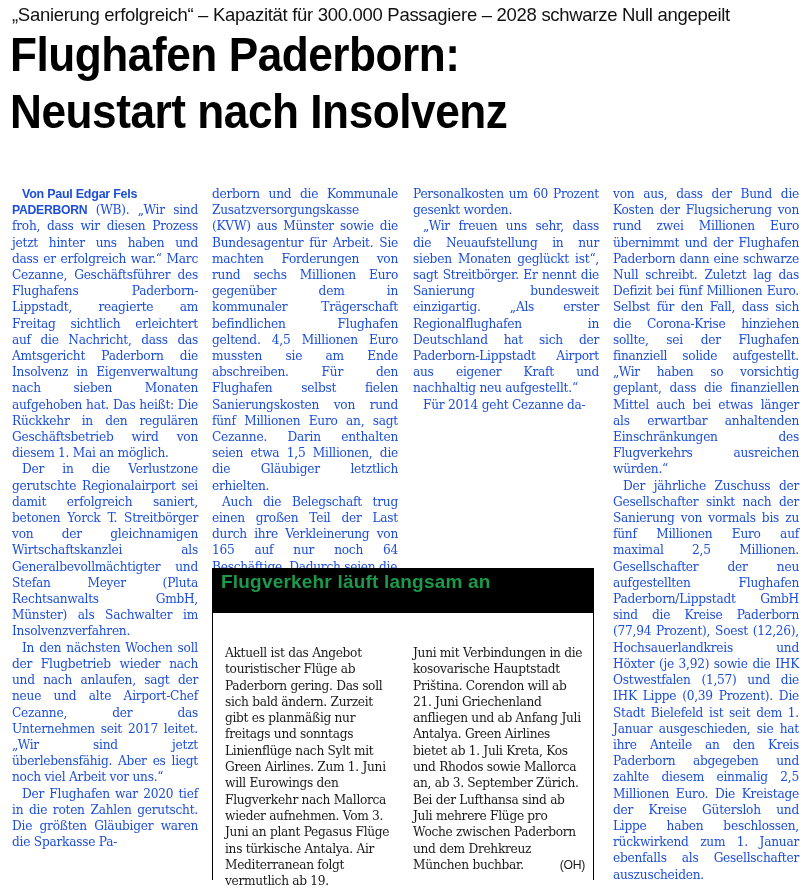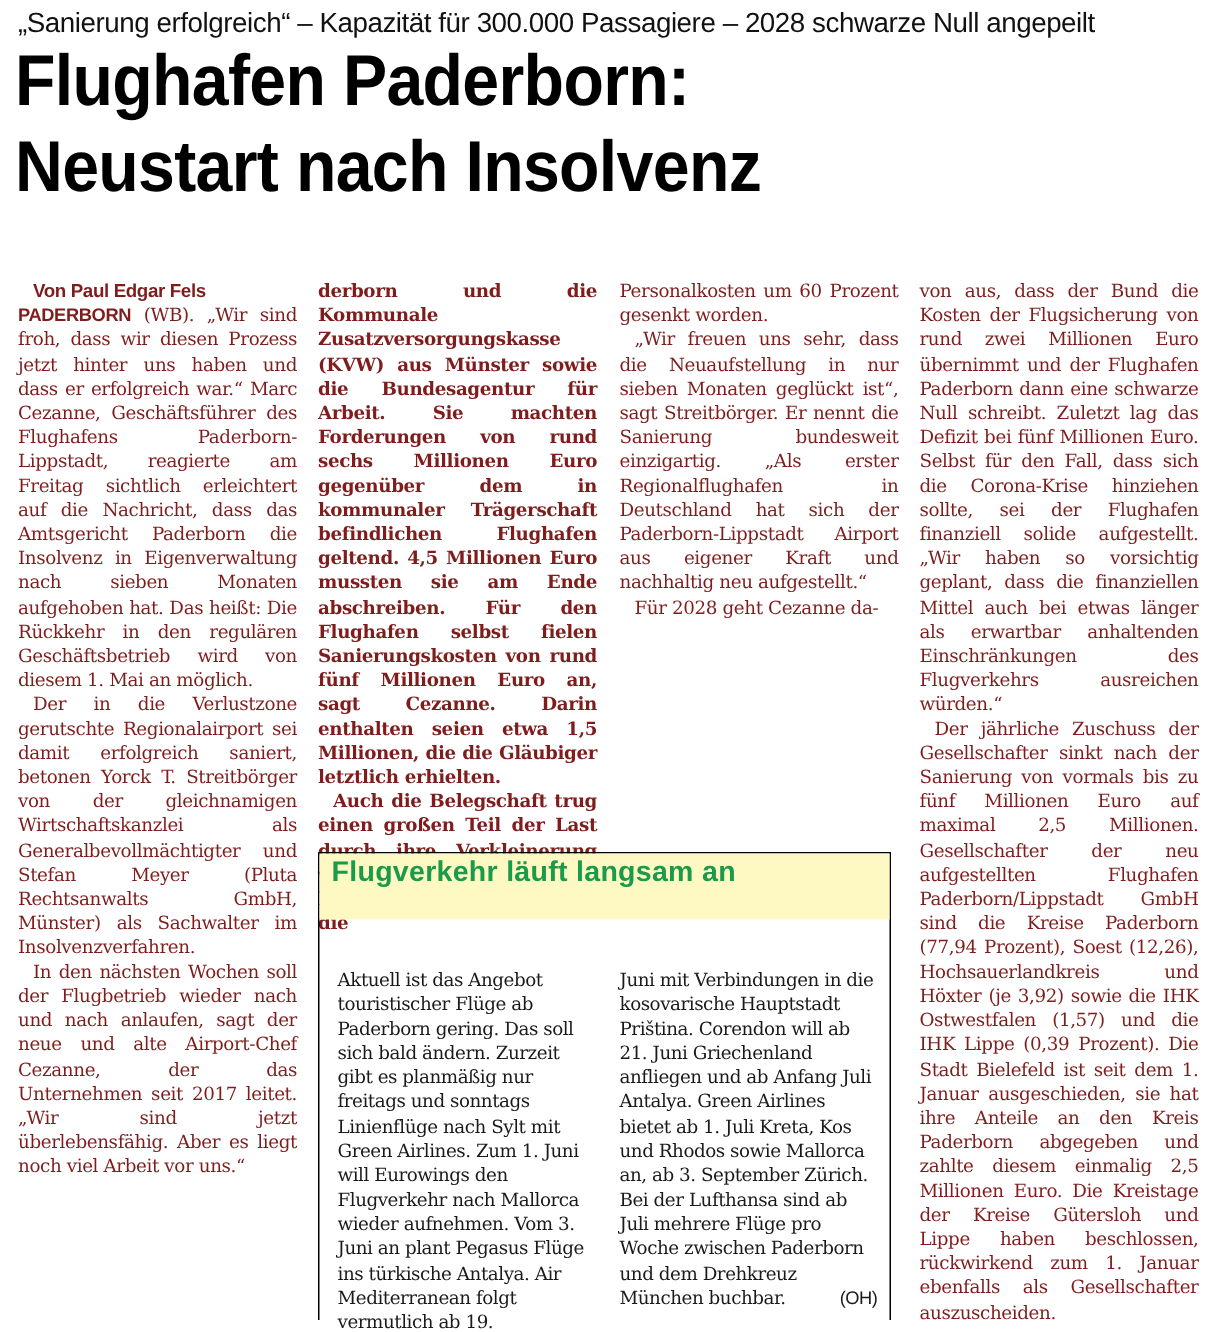--- a/index.html
+++ b/index.html
@@ -1,29 +1,29 @@
 <!DOCTYPE html>
 <html><head>
 <meta charset="utf-8">
 <style>
   html, body { margin:0; padding:0; background:#ffffff; }
   body { width:804px; height:888px; position:relative; overflow:hidden; color:#111; }
   .kicker { position:absolute; left:12px; top:4px; width:790px; font-family:"Liberation Sans", sans-serif; font-size:18.5px; letter-spacing:-0.3px; white-space:nowrap; color:#111; }
   .headline { position:absolute; left:10px; top:26px; font-family:"Liberation Sans", sans-serif; font-weight:bold; font-size:48px; line-height:57px; letter-spacing:-0.5px; transform:scaleX(0.92); transform-origin:left top; color:#000; }
-  .col { position:absolute; width:186px; font-family:"DejaVu Serif", serif; font-size:12.2px; line-height:16.2px; text-align:justify; hyphens:manual; color:#7f1d1d; letter-spacing:-0.25px; }
+  .col { position:absolute; width:186px; font-family:"DejaVu Serif", serif; font-size:12.2px; line-height:16.2px; text-align:justify; hyphens:manual; color:#1d4ed8; letter-spacing:-0.25px; }
   .col p { margin:0; text-indent:10px; }
   .col p.noindent { text-indent:0; }
   .byline { font-family:"Liberation Sans", sans-serif; font-weight:bold; font-size:12.5px; margin:0 0 16px 0; text-indent:0; }
   .dateline { font-family:"Liberation Sans", sans-serif; font-weight:bold; }
   #c1 { left:12px; top:186px; }
-  #c2 { left:212px; top:186px;font-weight:bold; }
+  #c2 { left:212px; top:186px; }
   #c3 { left:413px; top:186px; }
   #c4 { left:613px; top:186px; }
   .box { position:absolute; left:212px; top:568px; width:382px; height:312px; border-left:1.5px solid #000; border-top:1.5px solid #000; border-right:1.5px solid #000; box-sizing:border-box; }
-  .box-head { background:#fef9c3; height:44px; padding:2px 0 0 8px; box-sizing:border-box; }
+  .box-head { background:#000000; height:44px; padding:2px 0 0 8px; box-sizing:border-box; }
   .box-title { font-family:"Liberation Sans", sans-serif; font-weight:bold; font-size:19px; color:#1a9a4a; letter-spacing:0.2px; }
   .box-col { position:absolute; top:60px; width:172px; font-family:"DejaVu Serif", serif; font-size:12.2px; line-height:16.3px; color:#1a1a1a; letter-spacing:-0.3px;margin-top:16px; }
   .box-col p { margin:0; }
   #bc1 { left:12px; }
   #bc2 { left:200px; }
   .author-tag { float:right; font-family:"Liberation Sans", sans-serif; }
 </style>
 </head>
 <body>
 
@@ -32,31 +32,32 @@
 <div class="headline">
   <div>Flughafen Paderborn:</div>
   <div>Neustart nach Insolvenz</div>
 </div>
 
 <div class="col" id="c1">
   <p class="byline">Von Paul Edgar Fels</p>
   <p class="noindent"><span class="dateline">PADERBORN</span><span> (WB). „Wir sind froh, dass wir diesen Prozess jetzt hinter uns haben und dass er erfolgreich war.“ Marc Cezanne, Geschäftsführer des Flughafens Paderborn-Lippstadt, reagierte am Freitag sichtlich erleichtert auf die Nachricht, dass das Amtsgericht Paderborn die Insolvenz in Eigenverwaltung nach sieben Monaten aufgehoben hat. Das heißt: Die Rückkehr in den regulären Geschäftsbetrieb wird von diesem 1. Mai an möglich.</span></p>
   <p>Der in die Verlustzone gerutschte Regionalairport sei damit erfolgreich saniert, betonen Yorck T. Streitbörger von der gleichnamigen Wirtschaftskanzlei als Generalbevollmächtigter und Stefan Meyer (Pluta Rechtsanwalts GmbH, Münster) als Sachwalter im Insolvenzverfahren.</p>
   <p>In den nächsten Wochen soll der Flugbetrieb wieder nach und nach anlaufen, sagt der neue und alte Airport-Chef Cezanne, der das Unternehmen seit 2017 leitet. „Wir sind jetzt überlebensfähig. Aber es liegt noch viel Arbeit vor uns.“</p>
+  <p>Der Flughafen war 2020 tief in die roten Zahlen gerutscht. Die größten Gläubiger waren die Sparkasse Pa-</p>
 </div>
 
 <div class="col" id="c2">
   <p class="noindent">derborn und die Kommunale Zusatzversorgungskasse (KVW) aus Münster sowie die Bundesagentur für Arbeit. Sie machten Forderungen von rund sechs Millionen Euro gegenüber dem in kommunaler Trägerschaft befindlichen Flughafen geltend. 4,5 Millionen Euro mussten sie am Ende abschreiben. Für den Flughafen selbst fielen Sanierungskosten von rund fünf Millionen Euro an, sagt Cezanne. Darin enthalten seien etwa 1,5 Millionen, die die Gläubiger letztlich erhielten.</p>
   <p>Auch die Belegschaft trug einen großen Teil der Last durch ihre Verkleinerung von 165 auf nur noch 64 Beschäftige. Dadurch seien die</p>
 </div>
 
 <div class="col" id="c3">
   <p class="noindent">Personalkosten um 60 Prozent gesenkt worden.</p>
   <p>„Wir freuen uns sehr, dass die Neuaufstellung in nur sieben Monaten geglückt ist“, sagt Streitbörger. Er nennt die Sanierung bundesweit einzigartig. „Als erster Regionalflughafen in Deutschland hat sich der Paderborn-Lippstadt Airport aus eigener Kraft und nachhaltig neu aufgestellt.“</p>
-  <p>Für 2028 geht Cezanne da-</p>
+  <p>Für 2014 geht Cezanne da-</p>
 </div>
 
 <div class="col" id="c4">
   <p class="noindent">von aus, dass der Bund die Kosten der Flugsicherung von rund zwei Millionen Euro übernimmt und der Flughafen Paderborn dann eine schwarze Null schreibt. Zuletzt lag das Defizit bei fünf Millionen Euro. Selbst für den Fall, dass sich die Corona-Krise hinziehen sollte, sei der Flughafen finanziell solide aufgestellt. „Wir haben so vorsichtig geplant, dass die finanziellen Mittel auch bei etwas länger als erwartbar anhaltenden Einschränkungen des Flugverkehrs ausreichen würden.“</p>
   <p>Der jährliche Zuschuss der Gesellschafter sinkt nach der Sanierung von vormals bis zu fünf Millionen Euro auf maximal 2,5 Millionen. Gesellschafter der neu aufgestellten Flughafen Paderborn/Lippstadt GmbH sind die Kreise Paderborn (77,94 Prozent), Soest (12,26), Hochsauerlandkreis und Höxter (je 3,92) sowie die IHK Ostwestfalen (1,57) und die IHK Lippe (0,39 Prozent). Die Stadt Bielefeld ist seit dem 1. Januar ausgeschieden, sie hat ihre Anteile an den Kreis Paderborn abgegeben und zahlte diesem einmalig 2,5 Millionen Euro. Die Kreistage der Kreise Gütersloh und Lippe haben beschlossen, rückwirkend zum 1. Januar ebenfalls als Gesellschafter auszuscheiden.</p>
 </div>
 
 <div class="box">
   <div class="box-head">
     <span class="box-title">Flugverkehr läuft langsam an</span>

